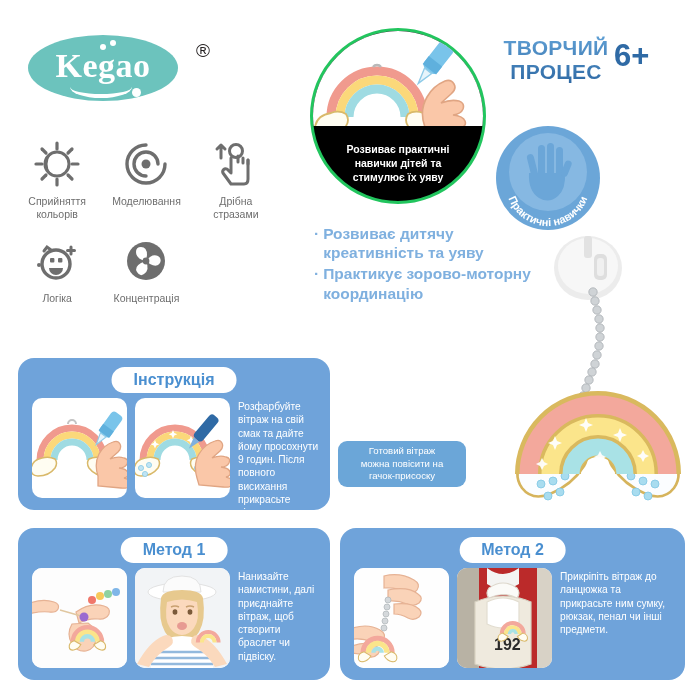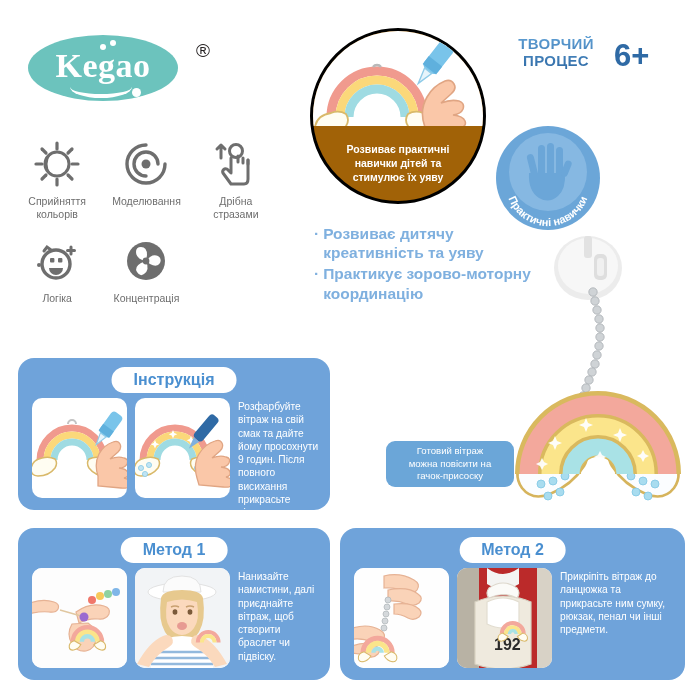--- a/index.html
+++ b/index.html
@@ -46,38 +46,38 @@
   .feature-ico svg { display: block; }
   .feature-label {
     margin-top: 5px; text-align: center; color: #6e6e6e;
     font-size: 10.5px; line-height: 1.22; max-width: 86px;
   }
 
   
   #process-circle {
     position: absolute; left: 310px; top: 28px;
     width: 176px; height: 176px; border-radius: 50%;
-    background: #a16207; overflow: hidden;
-    border: 3px solid #000000;
+    background: #000000; overflow: hidden;
+    border: 3px solid #22c55e;
   }
   #process-photo {
     position: absolute; left: 0; top: 0; width: 100%; height: 56%;
     background: #ffffff; overflow: hidden;
   }
   #process-caption {
     position: absolute; left: 0; top: 56%; width: 100%; height: 44%;
     display: flex; flex-direction: column; align-items: center; justify-content: center;
     color: #ffffff; font-size: 10.5px; font-weight: bold; line-height: 1.32;
     text-align: center; padding: 0 8px;
   }
 
   
   #process-title {
     position: absolute; left: 496px; top: 36px; width: 120px;
-    font-size: 15px; font-weight: bold; line-height: 1.12;
+    font-size: 21px; font-weight: bold; line-height: 1.12;
     text-align: center; letter-spacing: .3px;
     background: linear-gradient(180deg, #5f9fd4 0%, #2f6aa5 100%);
     -webkit-background-clip: text; background-clip: text; color: transparent;
   }
   #age-badge {
     position: absolute; left: 614px; top: 38px;
     font-size: 31px; font-weight: bold; color: #2f6aa5;
   }
 
   
@@ -125,21 +125,20 @@
   #panel-method2 { left: 340px; top: 528px; width: 345px; height: 152px; }
   #panel-method2 .photo-card { width: 95px; height: 100px; }
 
   
   #note-box {
     position: absolute; left: 338px; top: 441px; width: 128px; height: 46px;
     background: #6ba6d8; border-radius: 9px;
     display: flex; align-items: center; justify-content: center;
     color: #ffffff; font-size: 9.6px; line-height: 1.3; text-align: center;
     padding: 0 6px;
-    margin-left: 48px;
   }
 </style>
 </head>
 <body>
 
 <div id="logo-block">
   <div id="logo-ellipse"></div>
   <div id="logo-wordmark">Kegao</div>
   <div id="logo-smile"></div>
   <div id="logo-dot-a"></div>

